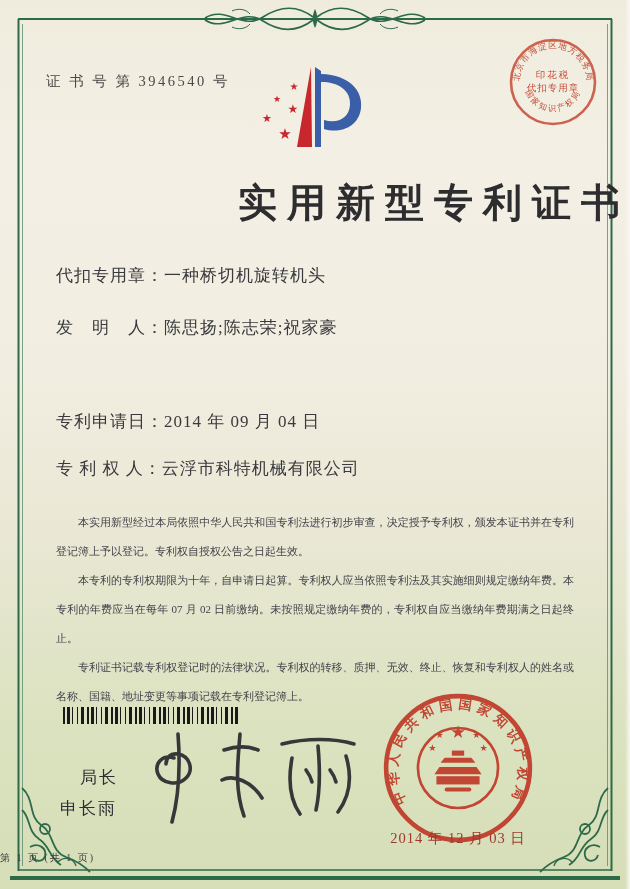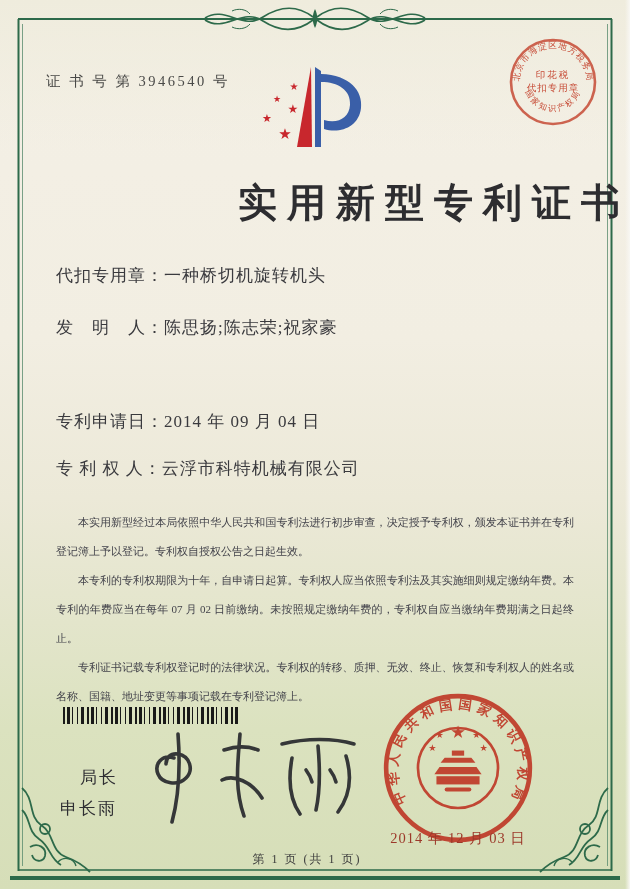--- a/index.html
+++ b/index.html
@@ -34,21 +34,21 @@
       #1a1a1a 4px 7px,transparent 7px 9px,
       #1a1a1a 9px 10px,transparent 10px 14px,
       #1a1a1a 14px 15px,transparent 15px 18px,
       #1a1a1a 18px 21px,transparent 21px 24px);}
   .signer-title{left:60px;top:766px;font-size:17px;letter-spacing:2px;color:#2f2f33;z-index:6;margin-left:20px;}
   .signer-name{left:60px;top:797px;font-size:17px;letter-spacing:2px;color:#2f2f33;z-index:6;text-align:right;}
   .signature{left:120px;top:724px;z-index:6;}
   .cnipa-seal{left:381px;top:691px;z-index:6;}
   .seal-date{left:381px;top:829px;width:154px;text-align:center;font-size:14.5px;
     letter-spacing:1px;color:#9c392a;z-index:7;}
-  .footer-page{left:0;right:16px;top:851px;text-align:center;font-size:12px;
+  .footer-page{left:0;right:16px;top:851px;text-align:left;font-size:10px;
     letter-spacing:2px;color:#3c3c3c;}
 </style>
 </head>
 <body>
 
 <div class="page">
 
   <div class="texture"></div>
   <div class="texture-fade"></div>
 

